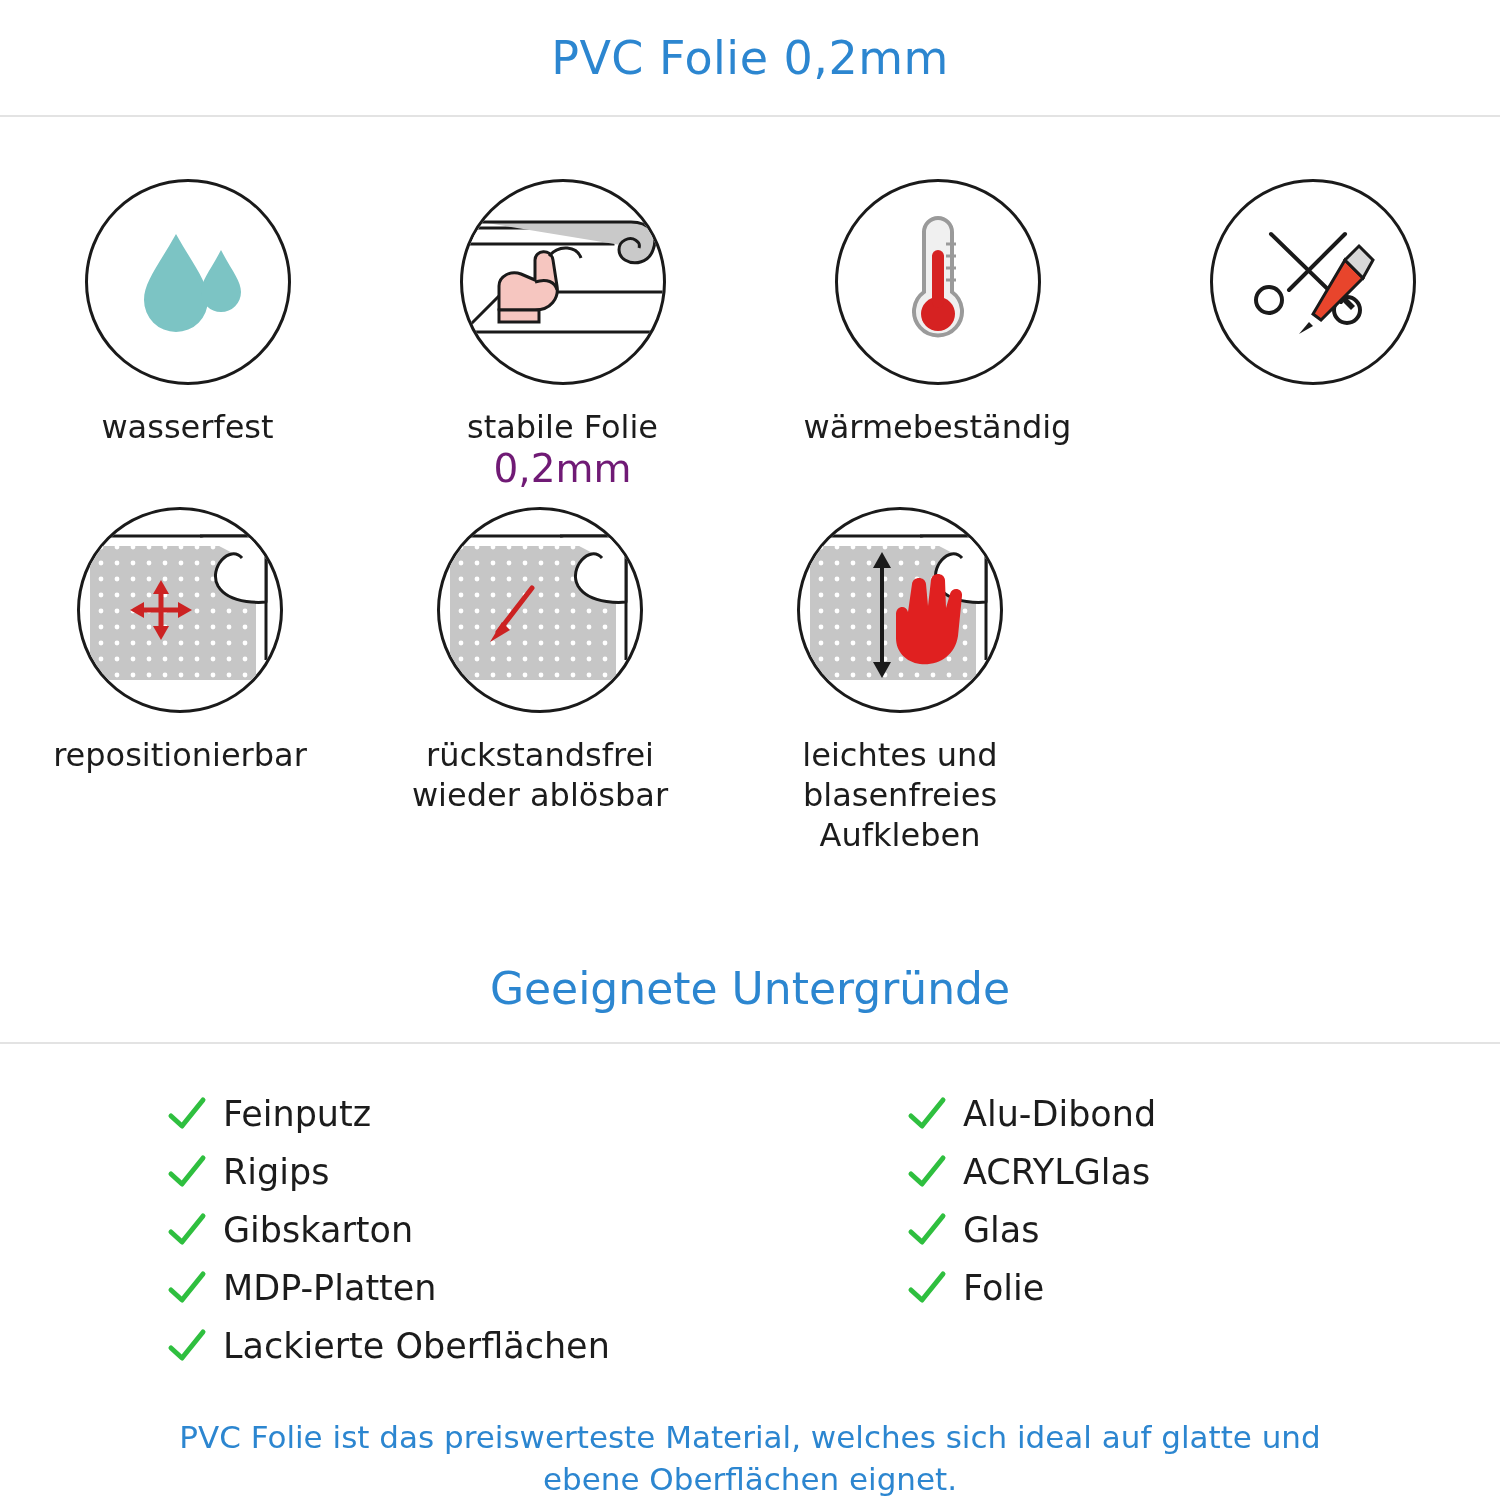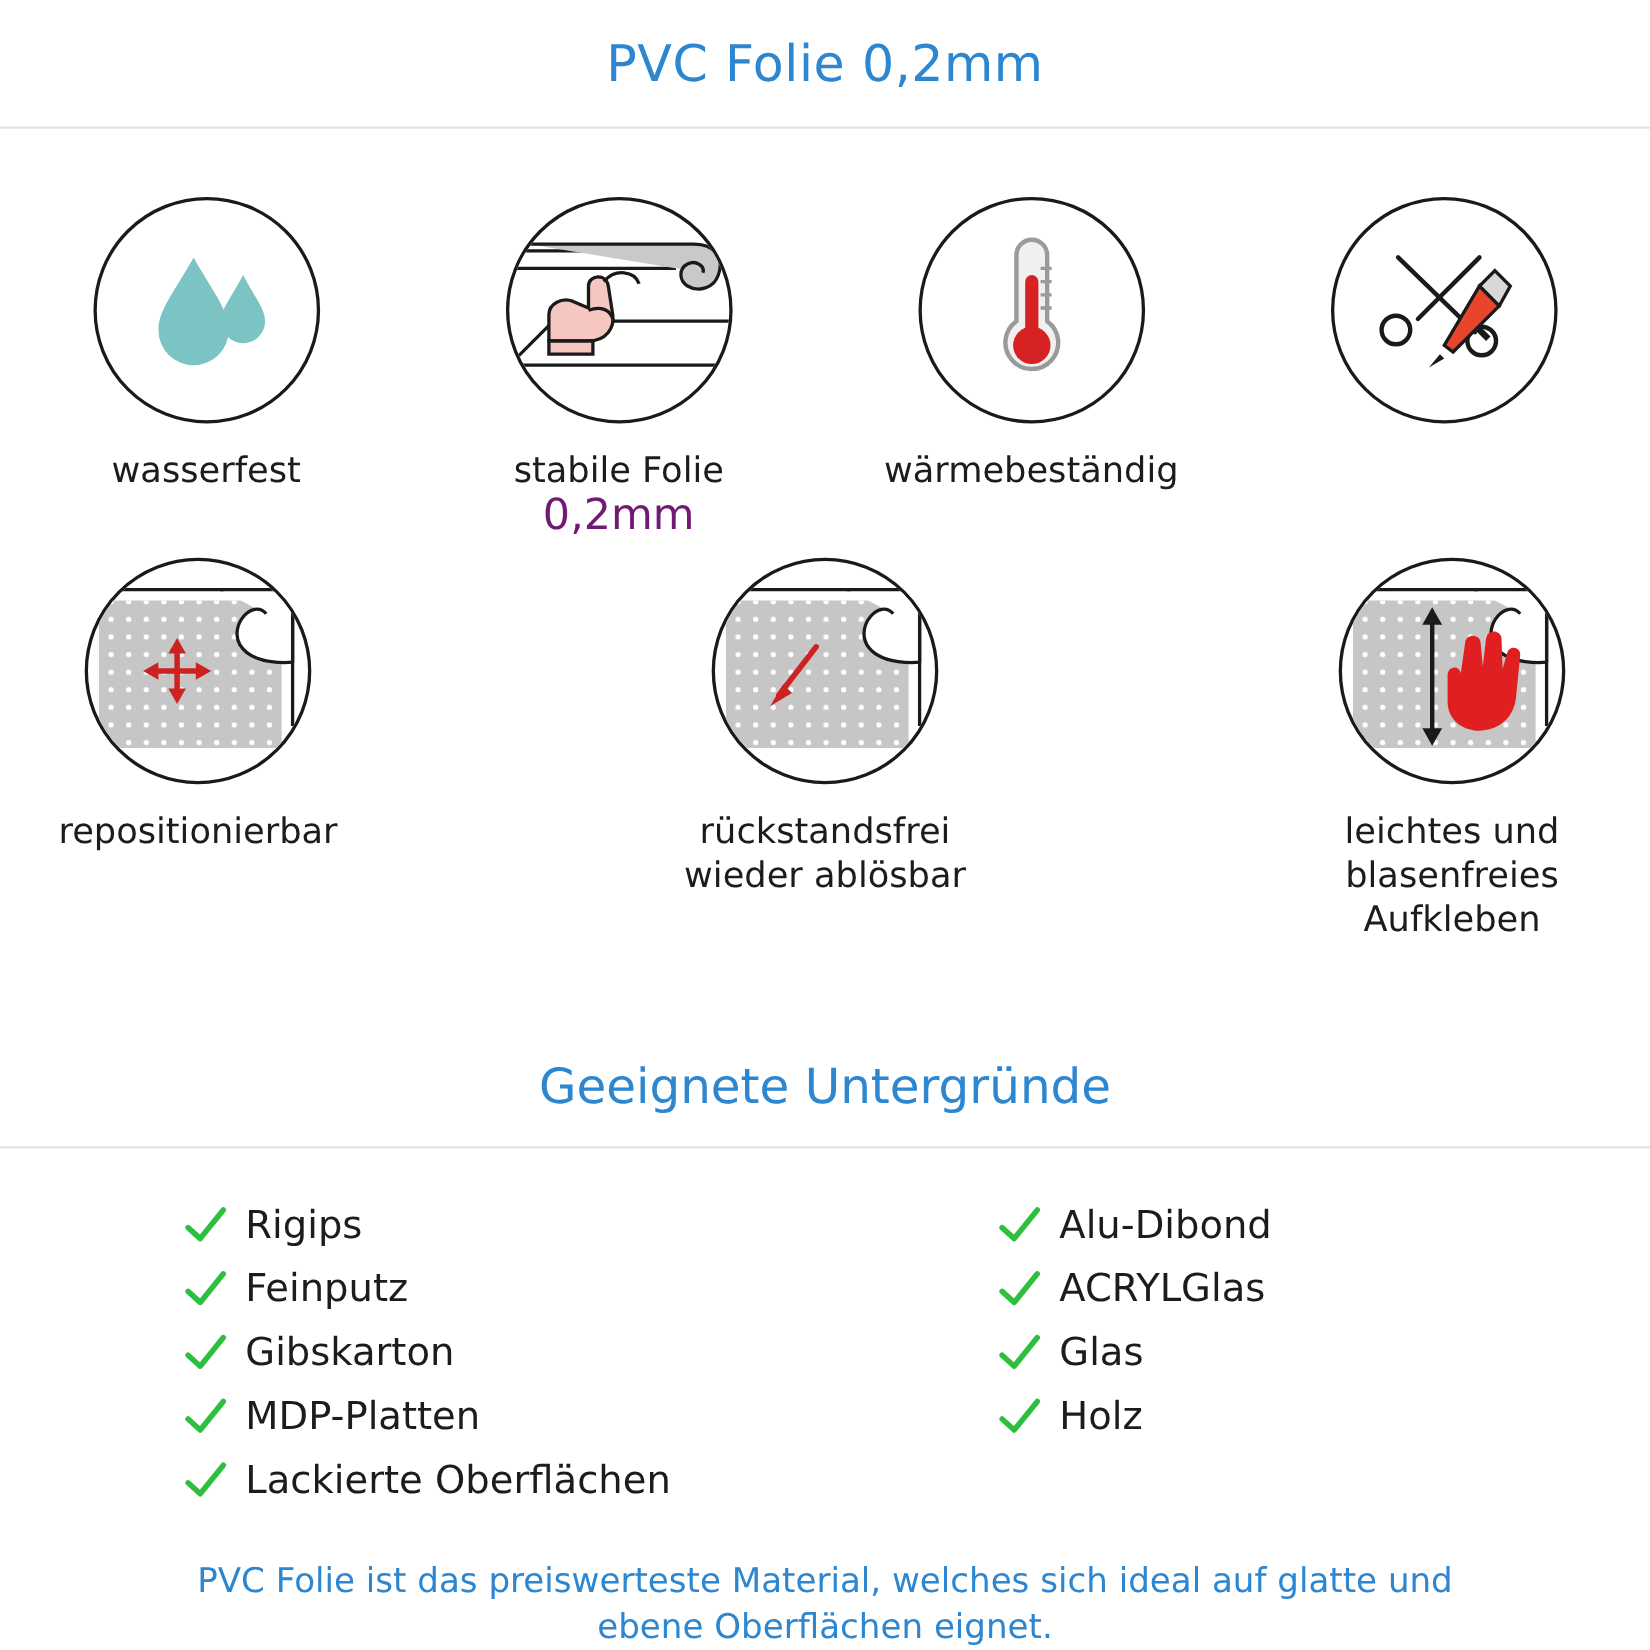--- a/index.html
+++ b/index.html
@@ -38,21 +38,21 @@
     font-weight: 400;
     letter-spacing: 0.5px;
   }
 
   
   .features {
     padding-top: 62px;
   }
   .row {
     display: flex;
-    justify-content: space-between;
+    justify-content: flex-start;
     align-items: flex-start;
   }
   .row-1 .cell { width: 375px; }
   .row-2 { margin-top: 18px; }
   .row-2 .cell { width: 360px; }
 
   .cell {
     display: flex;
     flex-direction: column;
     align-items: center;
@@ -314,32 +314,32 @@
   </div>
   <div class="divider"></div>
 
   <div class="lists">
 
     <div class="list-col col-left">
       <div class="list-item">
         <svg class="check" viewBox="0 0 44 44">
             <path d="M6 24 L17 34 L38 8" fill="none" stroke="#2fbf3f" stroke-width="5" stroke-linecap="round" stroke-linejoin="round"></path>
           </svg>
+        <span class="list-label">Feinputz</span>
+      </div>
+      <div class="list-item">
+        <svg class="check" viewBox="0 0 44 44">
+            <path d="M6 24 L17 34 L38 8" fill="none" stroke="#2fbf3f" stroke-width="5" stroke-linecap="round" stroke-linejoin="round"></path>
+          </svg>
         <span class="list-label">Rigips</span>
       </div>
       <div class="list-item">
         <svg class="check" viewBox="0 0 44 44">
             <path d="M6 24 L17 34 L38 8" fill="none" stroke="#2fbf3f" stroke-width="5" stroke-linecap="round" stroke-linejoin="round"></path>
           </svg>
-        <span class="list-label">Feinputz</span>
-      </div>
-      <div class="list-item">
-        <svg class="check" viewBox="0 0 44 44">
-            <path d="M6 24 L17 34 L38 8" fill="none" stroke="#2fbf3f" stroke-width="5" stroke-linecap="round" stroke-linejoin="round"></path>
-          </svg>
         <span class="list-label">Gibskarton</span>
       </div>
       <div class="list-item">
         <svg class="check" viewBox="0 0 44 44">
             <path d="M6 24 L17 34 L38 8" fill="none" stroke="#2fbf3f" stroke-width="5" stroke-linecap="round" stroke-linejoin="round"></path>
           </svg>
         <span class="list-label">MDP-Platten</span>
       </div>
       <div class="list-item">
         <svg class="check" viewBox="0 0 44 44">
@@ -365,20 +365,20 @@
       <div class="list-item">
         <svg class="check" viewBox="0 0 44 44">
             <path d="M6 24 L17 34 L38 8" fill="none" stroke="#2fbf3f" stroke-width="5" stroke-linecap="round" stroke-linejoin="round"></path>
           </svg>
         <span class="list-label">Glas</span>
       </div>
       <div class="list-item">
         <svg class="check" viewBox="0 0 44 44">
             <path d="M6 24 L17 34 L38 8" fill="none" stroke="#2fbf3f" stroke-width="5" stroke-linecap="round" stroke-linejoin="round"></path>
           </svg>
-        <span class="list-label">Holz</span>
+        <span class="list-label">Folie</span>
       </div>
     </div>
   </div>
 
   <div class="footer">PVC Folie ist das preiswerteste Material, welches sich ideal auf glatte und ebene Oberflächen eignet.</div>
 
 </div>
 
 </body></html>

